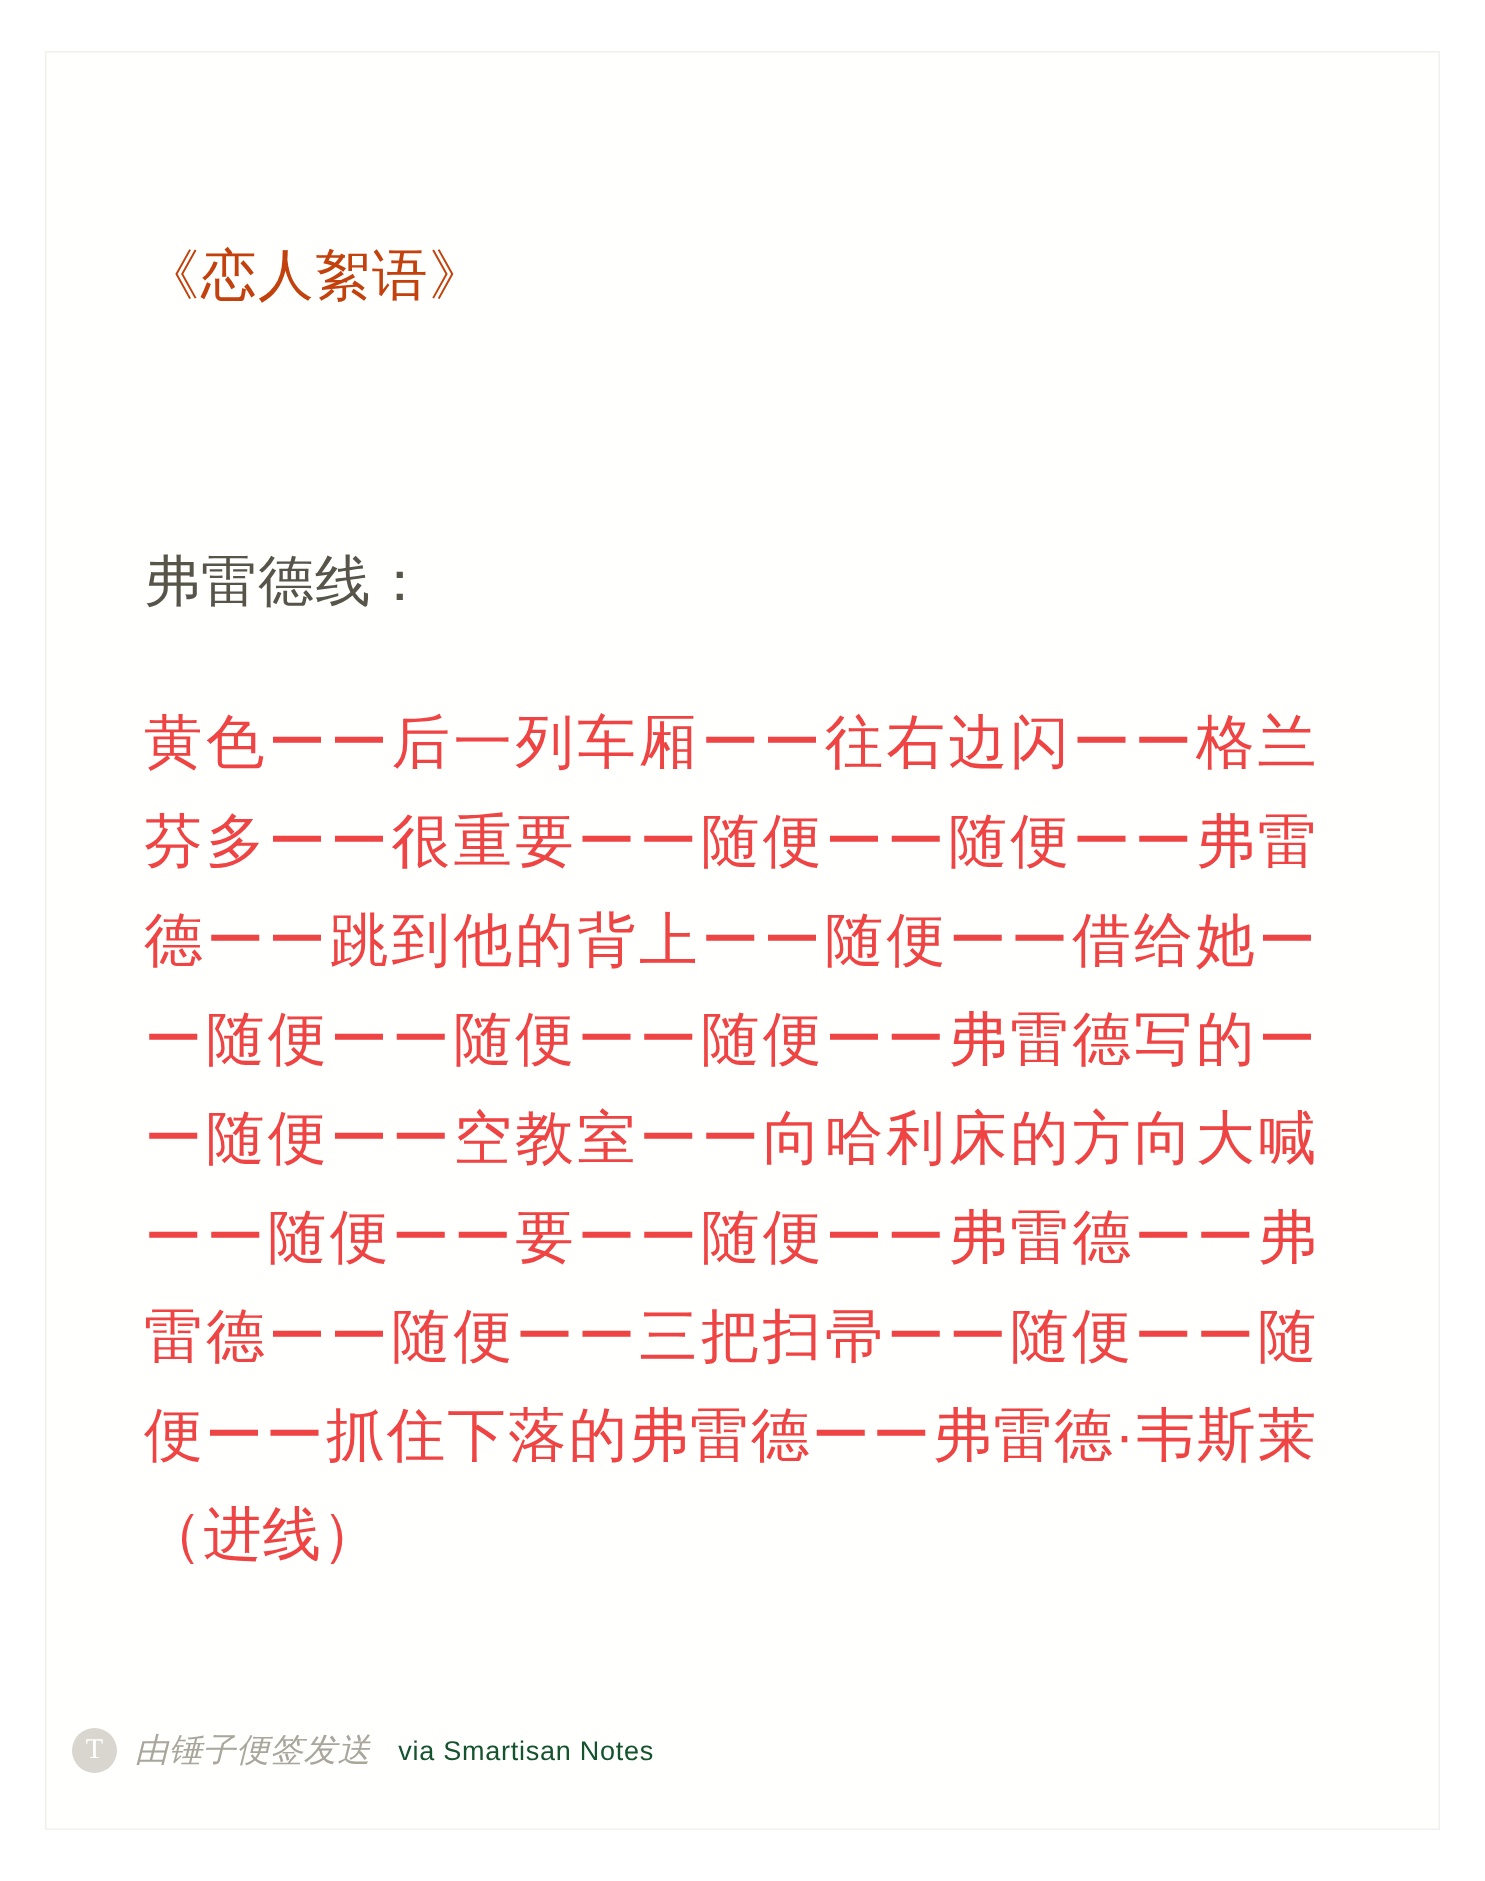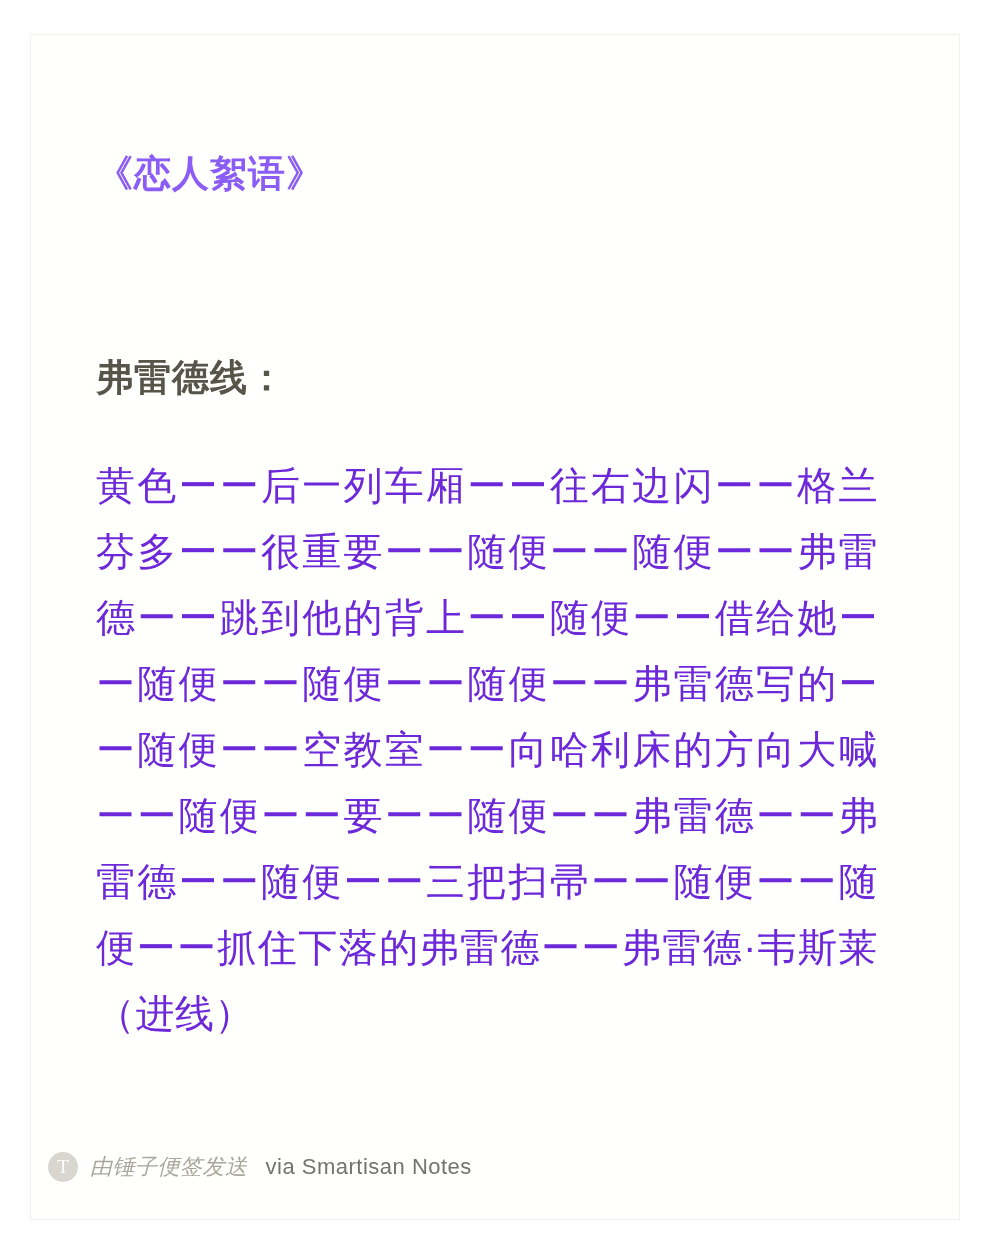--- a/index.html
+++ b/index.html
@@ -33,43 +33,43 @@
   }
   .content {
     position: absolute;
     left: 96px;
     top: 150px;
     width: 790px;
   }
   .note-title {
     font-size: 37px;
     line-height: 1.3;
-    color: #8b5cf6;
+    color: #c2410c;
     letter-spacing: 1px;
-    margin: 0 0 0 0;
-    font-weight: 700;
+    margin: 10px 0 0 0;
+    font-weight: 400;
   }
   .spacer-a {
     height: 155px;
   }
   .note-subtitle {
     font-size: 37px;
     line-height: 1.35;
     color: #575449;
     letter-spacing: 1px;
     margin: 0;
-    font-weight: 700;
+    font-weight: 400;
   }
   .spacer-b {
     height: 50px;
   }
   .note-body {
     font-size: 39px;
     line-height: 66px;
-    color: #6d28d9;
+    color: #ef4444;
     letter-spacing: 0.5px;
     margin: 0;
     font-weight: 400;
     text-align: justify;
     text-justify: inter-ideograph;
     width: 782px;
   }
   .footer {
     position: absolute;
     left: 48px;
@@ -90,22 +90,22 @@
     font-family: "Liberation Serif", "DejaVu Serif", serif;
     flex: none;
   }
   .footer-text-cn {
     font-size: 22px;
     color: #a9a69c;
     letter-spacing: 0.5px;
     font-style: italic;
   }
   .footer-text-en {
-    font-size: 22px;
-    color: #737373;
+    font-size: 18px;
+    color: #14532d;
     letter-spacing: 0.5px;
     margin-left: 6px;
   }
 </style>
 </head>
 <body>
 
 <div class="page">
   <div class="paper-frame"></div>
 

